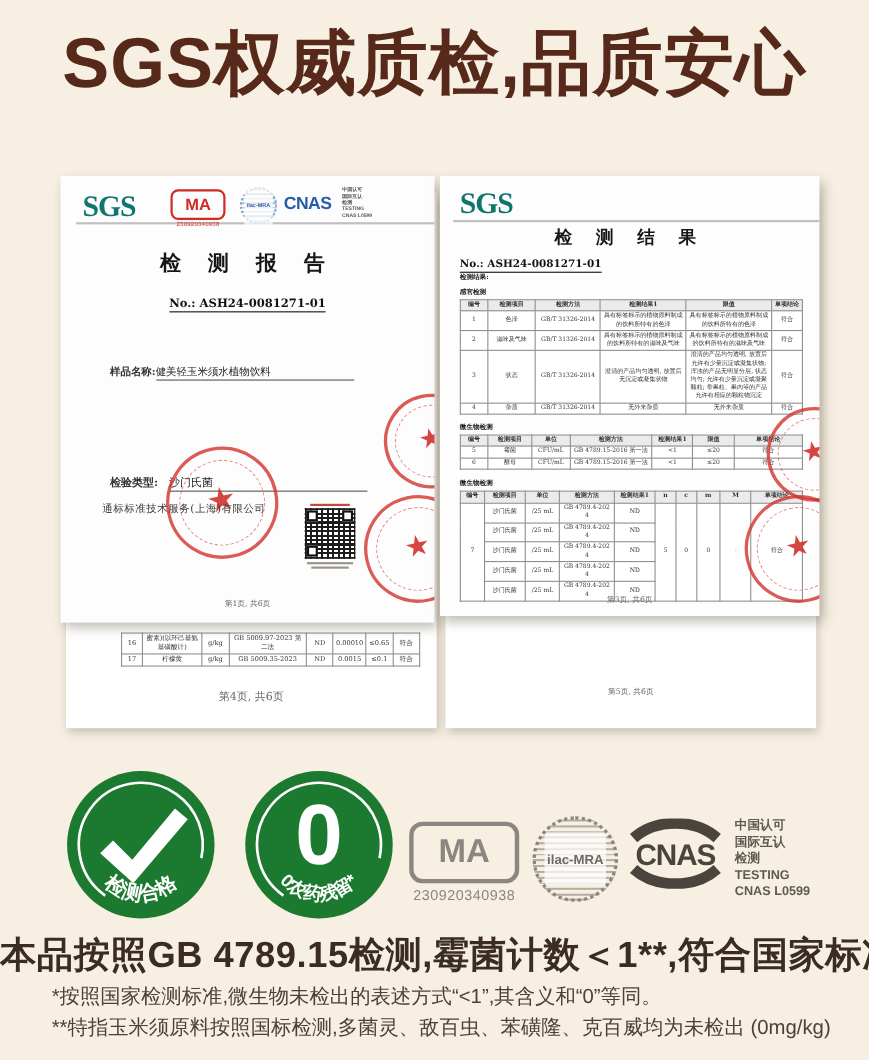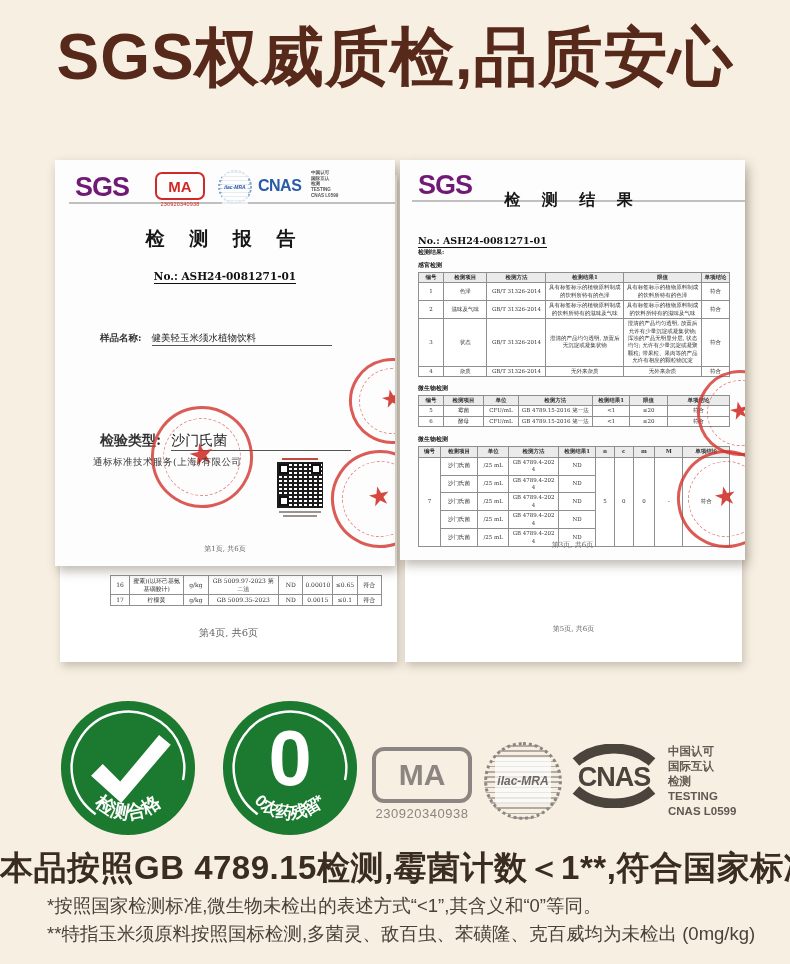--- a/index.html
+++ b/index.html
@@ -9,33 +9,33 @@
 
   
   .main-title{left:0;right:0;top:14px;text-align:center;font-size:64px;font-weight:800;
               color:#56291b;letter-spacing:1px;white-space:nowrap;}
 
   
   .sheet{position:absolute;background:#fdfdfd;box-shadow:3px 5px 10px rgba(110,100,85,.45);}
   .sheet.back{background:#fff;box-shadow:2px 4px 8px rgba(120,110,95,.38);}
   .cert-serif{font-family:"DejaVu Serif","Liberation Serif",serif;}
 
-  .sgs-logo{font-weight:800;color:#701a75;letter-spacing:-1px;line-height:1;position:relative;}
+  .sgs-logo{font-weight:800;color:#0f766e;letter-spacing:-1px;line-height:1;position:relative;font-family:Liberation Serif, serif;}
   .sgs-logo::after{content:"";position:absolute;left:-6px;bottom:-3px;width:115%;height:2px;background:#c0c0c0;}
 
   .cma-badge{border:2.5px solid #cf2a26;border-radius:7px;display:flex;align-items:center;justify-content:center;
              color:#cf2a26;font-weight:800;}
   .cma-num{color:#cf2a26;text-align:center;letter-spacing:.2px;}
 
   .ilac-circle{border-radius:50%;border:2px dotted #7da7cc;
       background:repeating-linear-gradient(180deg,rgba(90,130,175,.5) 0 1.2px,transparent 1.2px 4px);
       display:flex;align-items:center;justify-content:center;}
   .ilac-circle.gray{border:3px dotted #8b8681;
       background:repeating-linear-gradient(180deg,rgba(110,105,98,.5) 0 1.6px,transparent 1.6px 5.2px);}
-  .ilac-label{font-weight:800;color:#2a5ba8;background:rgba(253,253,253,.72);padding:16px 2px;border-radius:2px;font-style:italic;}
+  .ilac-label{font-weight:800;color:#2a5ba8;background:rgba(253,253,253,.72);padding:16px 2px;border-radius:2px;}
   .ilac-label.gray{color:#6e6963;}
 
   .cnas-word{font-weight:800;color:#2a5ba8;letter-spacing:-.5px;}
   .micro-lines{color:#555;line-height:1.25;font-weight:700;}
 
   .doc-title{text-align:center;font-weight:700;color:#161616;}
   .report-no{font-weight:700;color:#111;border-bottom:1.5px solid #111;display:inline-block;padding-bottom:1px;}
 
   .field-row{position:absolute;display:flex;}
   .field-label{color:#333;font-weight:700;}
@@ -137,23 +137,23 @@
       <div>CNAS L0599</div>
     </div>
 
     <div class="abs doc-title cert-serif" style="left:0;right:0;top:66px;font-size:19px;letter-spacing:9px;">检 测 报 告</div>
     <div class="abs" style="left:0;right:0;top:106px;text-align:center;">
       <span class="report-no cert-serif" style="font-size:10.5px;">No.: ASH24-0081271-01</span>
     </div>
 
     <div class="field-row cert-serif" style="left:45px;top:172px;font-size:9.5px;">
       <div class="field-label">样品名称:</div>
-      <div class="field-value" style="margin-left:10px;width:180px;">健美轻玉米须水植物饮料</div>
-    </div>
-    <div class="field-row cert-serif" style="left:45px;top:272px;font-size:14px;">
+      <div class="field-value" style="width:180px;">健美轻玉米须水植物饮料</div>
+    </div>
+    <div class="field-row cert-serif" style="left:45px;top:272px;font-size:10px;">
       <div class="field-label">检验类型:</div>
       <div class="field-value" style="margin-left:10px;width:180px;">沙门氏菌</div>
     </div>
 
     <div class="stamp" style="left:96px;top:246px;width:96px;height:96px;">
       <span class="star" style="font-size:30px;">★</span>
     </div>
     <div class="abs cert-serif" style="left:38px;top:296px;width:250px;font-size:9.5px;color:#3a3a3a;letter-spacing:.5px;">通标标准技术服务(上海)有限公司</div>
 
     <div class="abs" style="left:220px;top:298px;width:50px;">
@@ -176,21 +176,21 @@
         <span class="star" style="font-size:26px;">★</span>
       </div>
   </div>
 
   <div class="sheet back" style="left:405px;top:175px;width:337px;height:487px;">
     <div class="page-footer cert-serif" style="bottom:28px;font-size:7px;">第5页, 共6页</div>
   </div>
 
   <div class="sheet" style="left:400px;top:160px;width:345px;height:400px;overflow:hidden;">
     <div class="abs sgs-logo" style="left:18px;top:12px;font-size:27px;">SGS</div>
-    <div class="abs doc-title cert-serif" style="left:0;right:0;top:30px;font-size:16px;letter-spacing:8px;">检 测 结 果</div>
+    <div class="abs doc-title cert-serif" style="left:0;right:0;top:46px;font-size:16px;letter-spacing:8px;">检 测 结 果</div>
     <div class="abs" style="left:18px;top:70px;">
       <span class="report-no cert-serif" style="font-size:9.5px;">No.: ASH24-0081271-01</span>
     </div>
 
     <div class="abs cert-serif" style="left:18px;top:88px;width:312px;">
       <div class="sec-label" style="font-size:6px;">检测结果:</div>
       <div class="sec-label" style="font-size:6px;margin:4px 0 2px;">感官检测</div>
 
       <table class="tbl" style="font-size:5.5px;">
         <colgroup>

